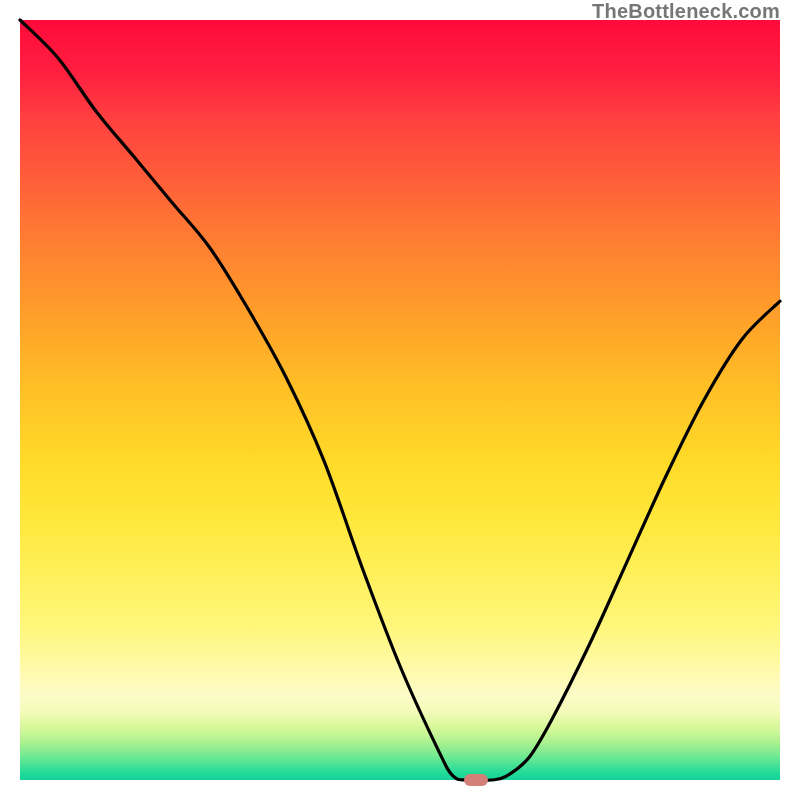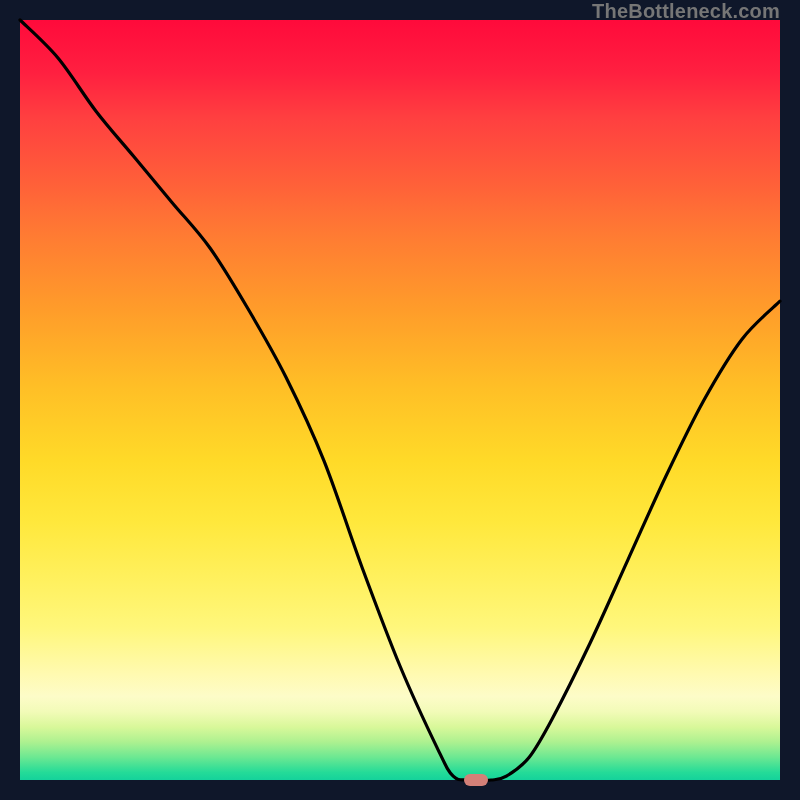--- a/index.html
+++ b/index.html
@@ -9,21 +9,21 @@
     height: 800px;
     background: #000;
     overflow: hidden;
   }
   .frame {
     position: absolute;
     left: 0;
     top: 0;
     width: 800px;
     height: 800px;
-    background: #0f172a;
+    background: #ffffff;
   }
   .plot-inner {
     position: absolute;
     left: 20px;
     top: 20px;
     width: 760px;
     height: 760px;
     background: linear-gradient(to bottom,
       #ff0a3b 0%,
       #ff2040 7%,

